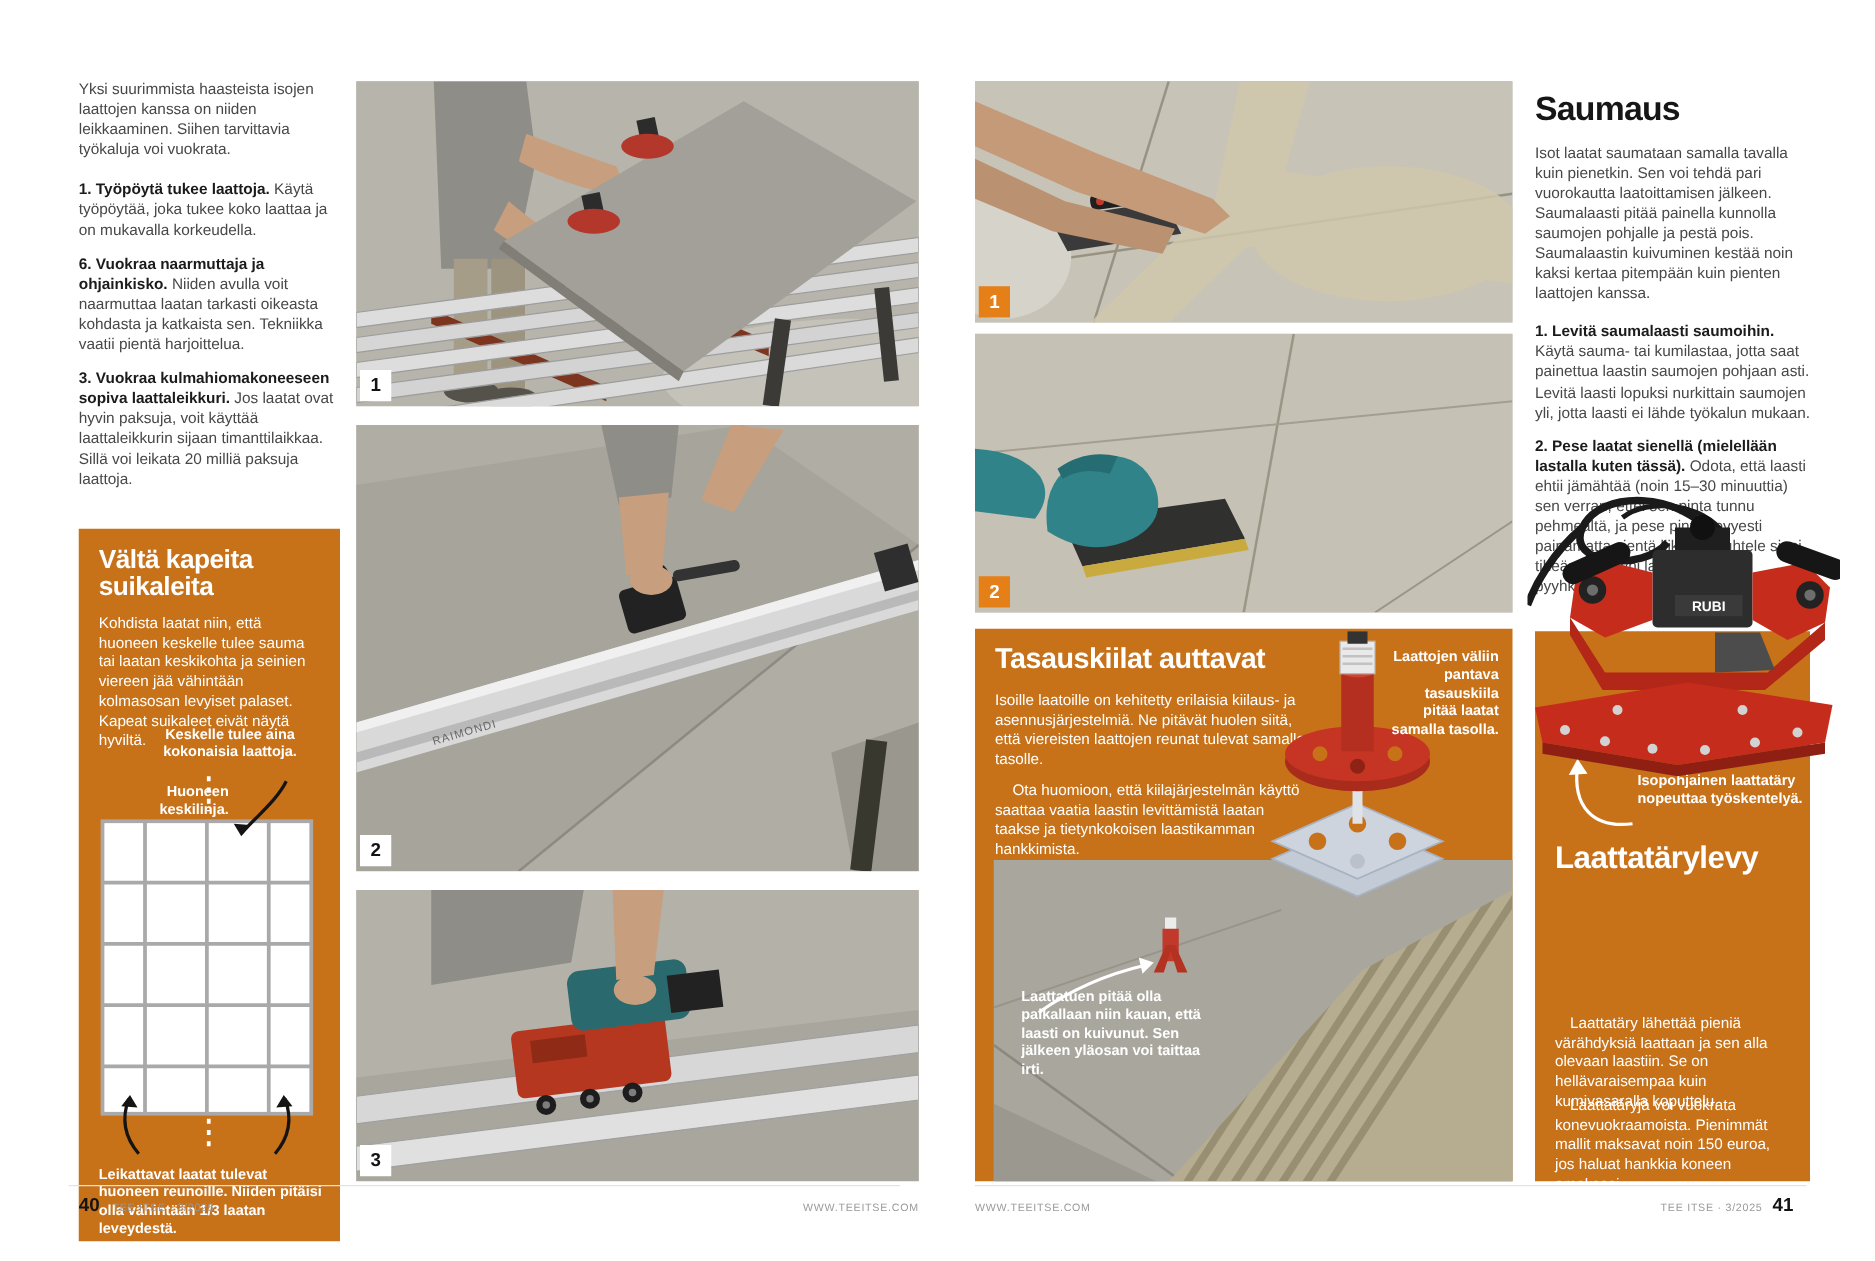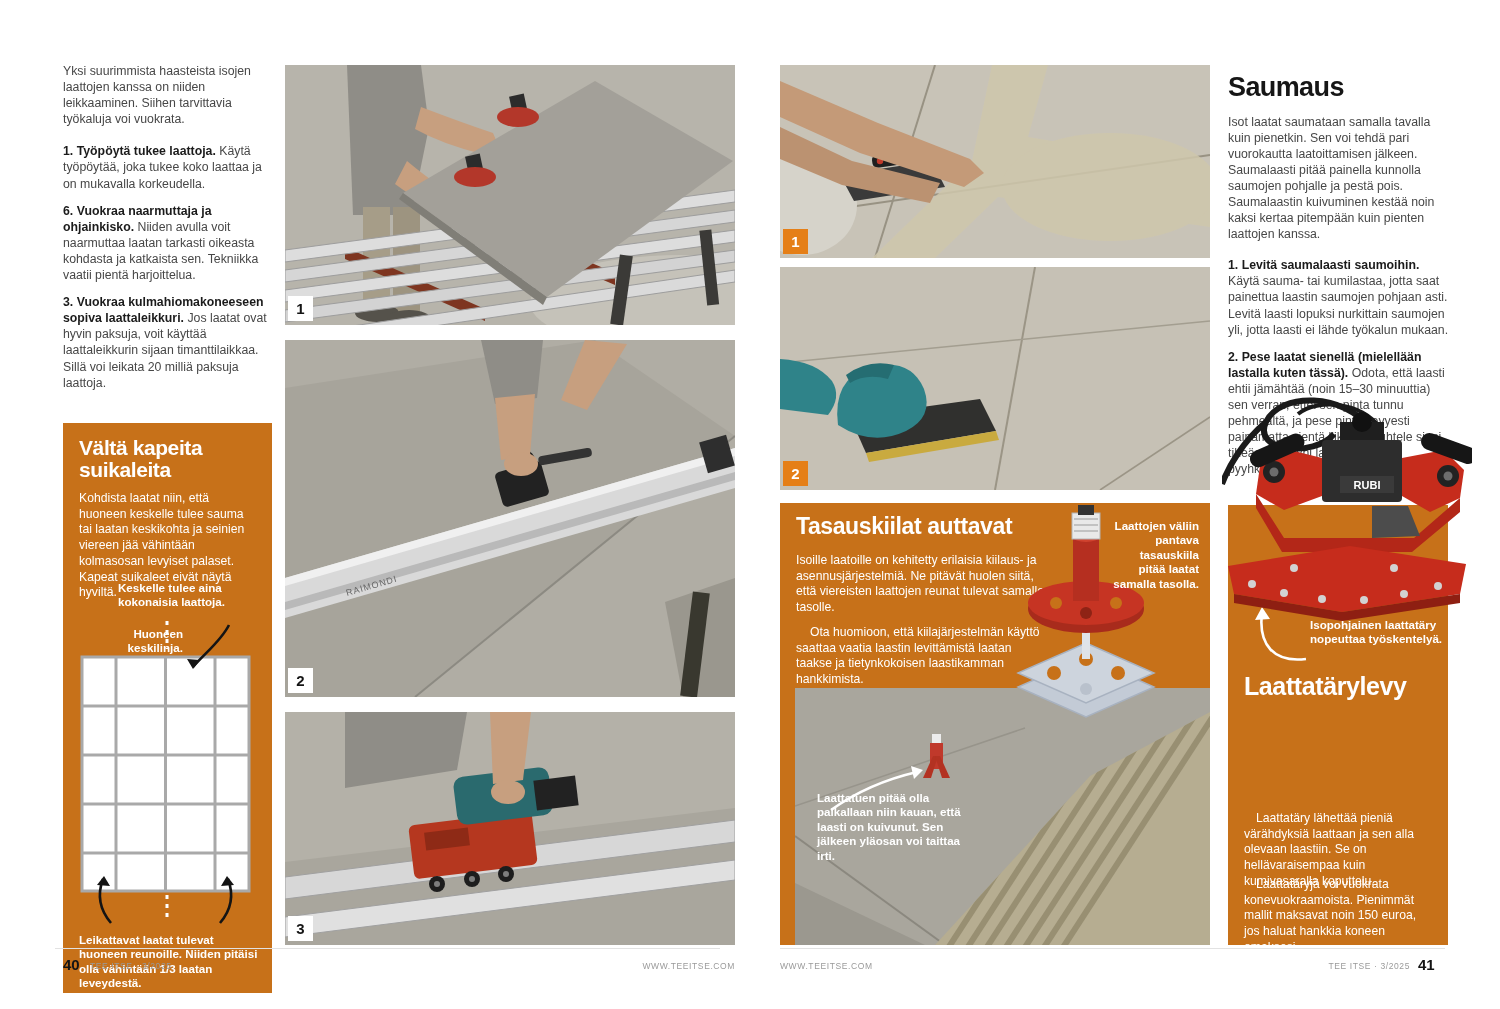--- a/index.html
+++ b/index.html
@@ -43,21 +43,21 @@
       <b class="lead">6. Vuokraa naarmuttaja ja ohjainkisko.</b><span>Niiden avulla voit naarmuttaa laatan tarkasti oikeasta kohdasta ja katkaista sen. Tekniikka vaatii pientä harjoittelua.</span>
     </p>
     <p class="step">
       <b class="lead">3. Vuokraa kulmahiomakoneeseen sopiva laattaleikkuri.</b><span>Jos laatat ovat hyvin paksuja, voit käyttää laattaleikkurin sijaan timanttilaikkaa. Sillä voi leikata 20 milliä paksuja laattoja.</span>
     </p>
   </div>
 
   <div class="abs obox" style="left:63px;top:375px;width:209px;height:570px;margin-top:48px;">
     <div class="abs h2" style="left:16px;top:14px;width:180px;font-size:21px;">Vältä kapeita suikaleita</div>
     <p class="abs wtxt" style="left:16px;top:68px;width:180px;">Kohdista laatat niin, että huoneen keskelle tulee sauma tai laatan keskikohta ja seinien viereen jää vähintään kolmasosan levyiset palaset. Kapeat suikaleet eivät näytä hyviltä.</p>
-    <div class="abs wcap" style="left:55px;top:158px;width:132px;">Keskelle tulee aina kokonaisia laattoja.</div>
+    <div class="abs wcap" style="left:55px;top:158px;width:132px;text-align:center;">Keskelle tulee aina kokonaisia laattoja.</div>
     <div class="abs wcap" style="left:38px;top:204px;width:82px;text-align:right;z-index:3;">Huoneen keskilinja.</div>
     <div class="abs wcap" style="left:16px;top:510px;width:182px;">Leikattavat laatat tulevat huoneen reunoille. Niiden pitäisi olla vähintään 1/3 laatan leveydestä.</div>
 
     <svg class="abs" viewBox="0 0 177 310" style="left:16px;top:196px;width:177px;height:310px;">
 
       <line x1="88" y1="2" x2="88" y2="30" stroke="#ffffff" stroke-width="3" stroke-dasharray="4,5"></line>
       <line x1="88" y1="276" x2="88" y2="302" stroke="#ffffff" stroke-width="3" stroke-dasharray="4,5"></line>
 
       <g>
         <rect x="3" y="38" width="167" height="234" fill="#ffffff" stroke="#a9a9a9" stroke-width="3"></rect>

